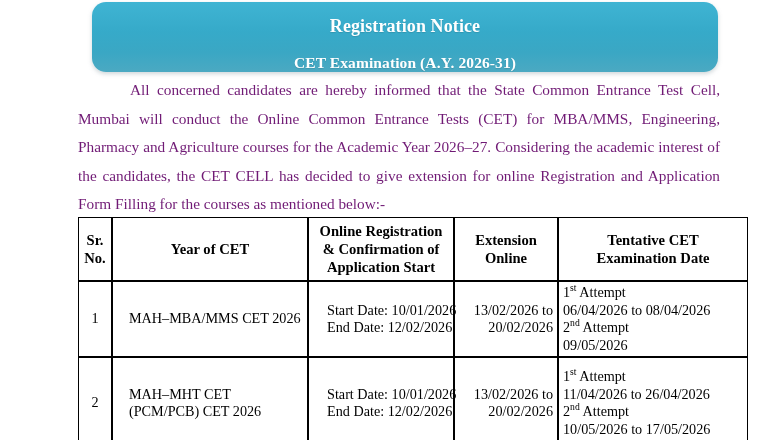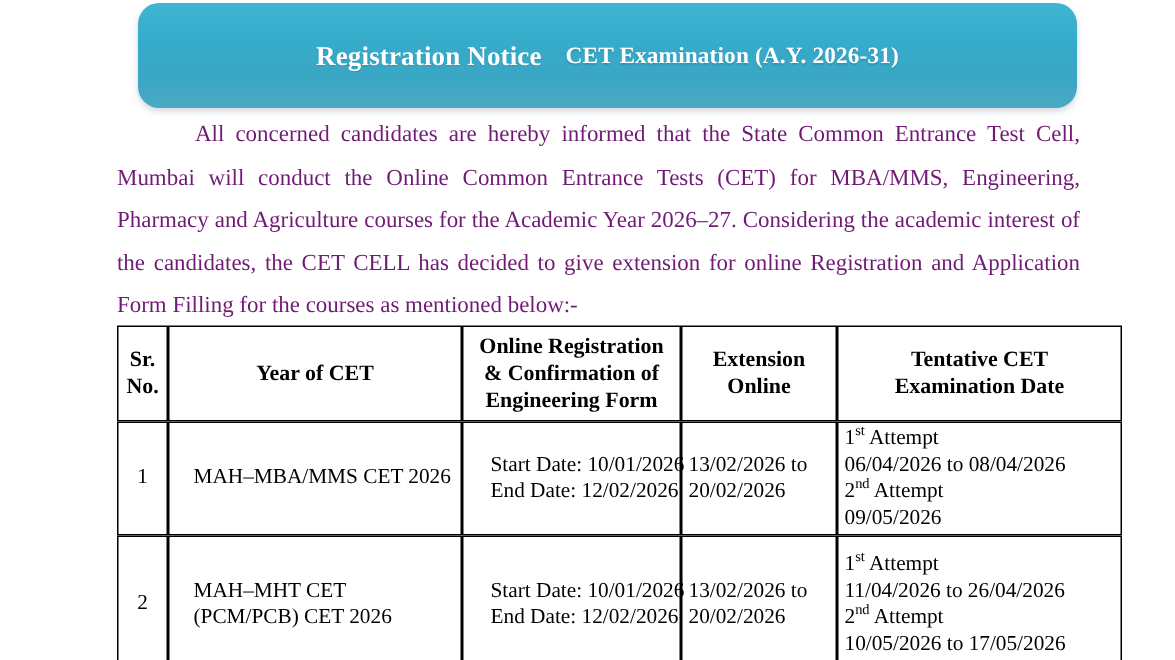--- a/index.html
+++ b/index.html
@@ -26,23 +26,23 @@
     height: 70px;
   }
   .banner {
     width: 100%;
     height: 100%;
     box-sizing: border-box;
     border-radius: 14px;
     background: linear-gradient(180deg, #3fb4d3 0%, #36aac9 42%, #3aa7c4 72%, #4ba9c2 100%);
     box-shadow: 0 2px 4px rgba(120,140,150,0.35);
     display: flex;
-    flex-direction: row;
+    flex-direction: column;
     align-items: center;
-    justify-content: center;
+    justify-content: flex-end;
     padding-top: 2px;
     gap: 16px;
   }
   .banner-line {
     color: #ffffff;
     font-weight: bold;
     text-align: center;
     line-height: 1.18;
     letter-spacing: .1px;
     text-shadow: 0 1px 1px rgba(0,0,0,0.12);
@@ -95,21 +95,21 @@
   .col-reg  { width: 146px; }
   .col-ext  { width: 104px; }
   .col-date { width: 190px; }
 
   tr.data-row td { height: 70px; }
   tr.data-row.r2 td { height: 86px; }
 
   td.c-sr   { text-align: center; }
   td.c-name { text-align: left; padding-left: 16px; }
   td.c-reg  { text-align: left; padding-left: 18px; }
-  td.c-ext  { text-align: left; }
+  td.c-ext  { text-align: right; }
   td.c-date { text-align: left; }
 
   .nowrap-line { white-space: nowrap; }
   sup { font-size: 0.68em; vertical-align: super; line-height: 0; }
 </style>
 </head>
 <body>
 
 <div class="banner-wrap">
   <div class="banner">
@@ -131,21 +131,21 @@
   <thead>
     <tr>
       <th>
         <div>Sr.</div>
         <div>No.</div>
       </th>
       <th>Year of CET</th>
       <th>
         <div>Online Registration</div>
         <div>&amp; Confirmation of</div>
-        <div>Engineering Form</div>
+        <div>Application Start</div>
       </th>
       <th>
         <div>Extension</div>
         <div>Online</div>
       </th>
       <th>
         <div>Tentative CET</div>
         <div>Examination Date</div>
       </th>
     </tr>

